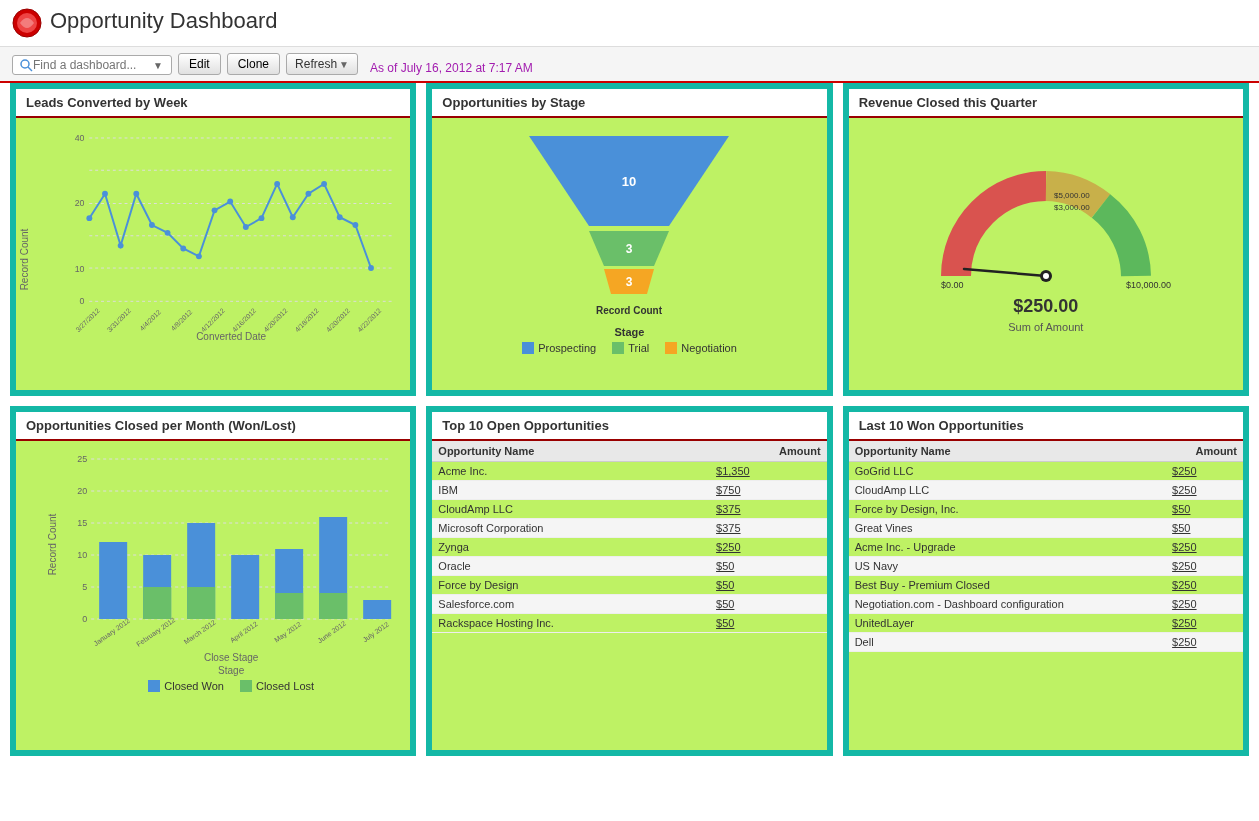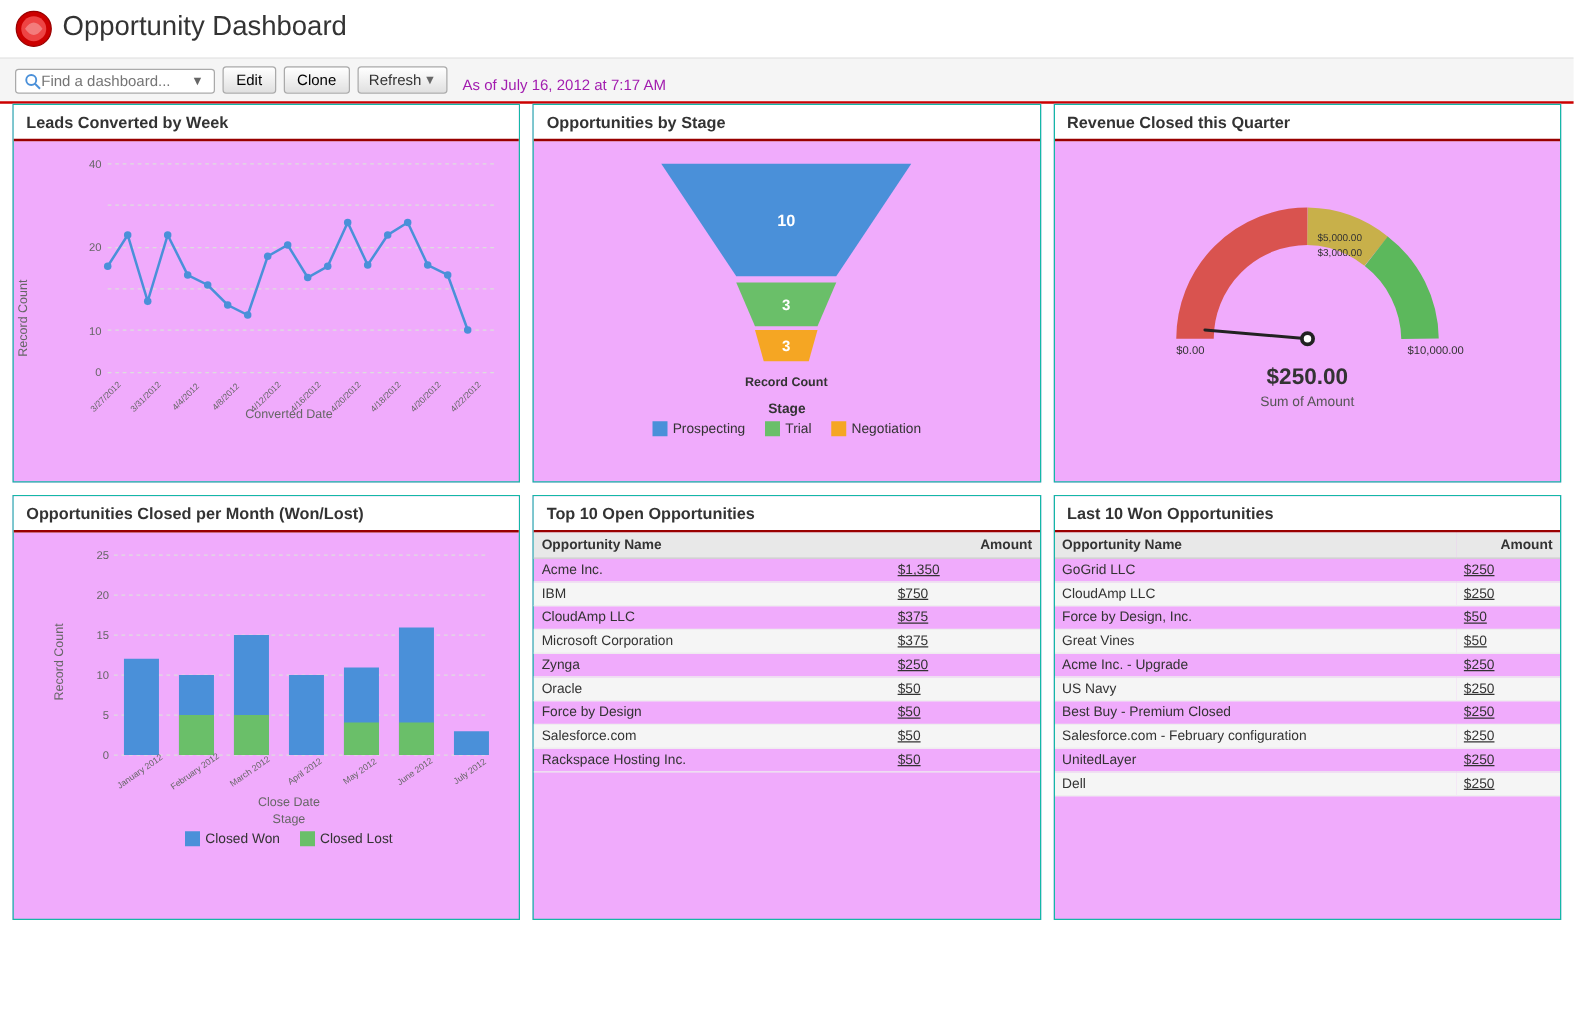--- a/index.html
+++ b/index.html
@@ -10,21 +10,21 @@
     .logo-icon { width: 30px; height: 30px; }
 
     .toolbar { display: flex; align-items: flex-end; padding: 6px 12px; border-bottom: 2px solid #c00; background: #f5f5f5; gap: 6px; }
     .find-dashboard { display: flex; align-items: center; border: 1px solid #aaa; background: #fff; border-radius: 3px; padding: 2px 6px; min-width: 160px; font-size: 12px; color: #999; }
     .find-dashboard input { border: none; outline: none; font-size: 12px; color: #999; width: 120px; }
     .dropdown-arrow { font-size: 10px; color: #666; }
     .btn { padding: 3px 10px; border: 1px solid #aaa; background: linear-gradient(to bottom, #fff, #e0e0e0); cursor: pointer; border-radius: 3px; font-size: 12px; }
     .btn-refresh { display: flex; align-items: center; gap: 2px; padding: 3px 8px; border: 1px solid #aaa; background: linear-gradient(to bottom, #fff, #e0e0e0); cursor: pointer; border-radius: 3px; font-size: 12px; }
     .timestamp { font-size: 12px; color: #a21caf; margin-left: 6px; }
 
-    .panel { border: 1px solid #14b8a6; background: #f0abfc; }
+    .panel { border: 6px solid #14b8a6; background: #bef264; }
     .panel-title { font-size: 13px; font-weight: bold; color: #333; padding: 6px 10px; border-bottom: 2px solid #900; background: #fff; }
 
     .panel-body { padding: 8px; position: relative; }
     .chart-axis-label { font-size: 10px; color: #666; text-align: center; margin-top: 2px; }
     .legend-item { display: flex; align-items: center; gap: 4px; }
     .legend-dot { width: 12px; height: 12px; display: inline-block; }
 
     
     .opp-table { width: 100%; border-collapse: collapse; font-size: 11px; }
     .opp-table th { background: #e8e8e8; font-weight: bold; padding: 4px 6px; border-bottom: 1px solid #ccc; text-align: left; }
@@ -254,21 +254,21 @@
           <rect x="302" y="151" width="28" height="19" fill="#4a90d9"></rect>
 
           <text x="52" y="185" text-anchor="middle" font-size="7" fill="#666" transform="rotate(-35,52,185)">January 2012</text>
           <text x="96" y="185" text-anchor="middle" font-size="7" fill="#666" transform="rotate(-35,96,185)">February 2012</text>
           <text x="140" y="185" text-anchor="middle" font-size="7" fill="#666" transform="rotate(-35,140,185)">March 2012</text>
           <text x="184" y="185" text-anchor="middle" font-size="7" fill="#666" transform="rotate(-35,184,185)">April 2012</text>
           <text x="228" y="185" text-anchor="middle" font-size="7" fill="#666" transform="rotate(-35,228,185)">May 2012</text>
           <text x="272" y="185" text-anchor="middle" font-size="7" fill="#666" transform="rotate(-35,272,185)">June 2012</text>
           <text x="316" y="185" text-anchor="middle" font-size="7" fill="#666" transform="rotate(-35,316,185)">July 2012</text>
         </svg>
-        <div style="text-align:center;font-size:10px;color:#666;margin-bottom:2px;">Close Date</div>
+        <div style="text-align:center;font-size:10px;color:#666;margin-bottom:2px;">Close Stage</div>
         <div style="text-align:center;font-size:10px;color:#666;margin-bottom:4px;">Stage</div>
         <div style="display:flex;gap:16px;justify-content:center;font-size:11px;">
           <div class="legend-item">
             <span class="legend-dot" style="background:#4a90d9;"></span>
             <span>Closed Won</span>
           </div>
           <div class="legend-item">
             <span class="legend-dot" style="background:#6abf69;"></span>
             <span>Closed Lost</span>
           </div>
@@ -362,21 +362,21 @@
             </tr>
             <tr>
               <td>US Navy</td>
               <td class="amount">$250</td>
             </tr>
             <tr>
               <td>Best Buy - Premium Closed</td>
               <td class="amount">$250</td>
             </tr>
             <tr>
-              <td>Salesforce.com - February configuration</td>
+              <td>Negotiation.com - Dashboard configuration</td>
               <td class="amount">$250</td>
             </tr>
             <tr>
               <td>UnitedLayer</td>
               <td class="amount">$250</td>
             </tr>
             <tr>
               <td>Dell</td>
               <td class="amount">$250</td>
             </tr>

